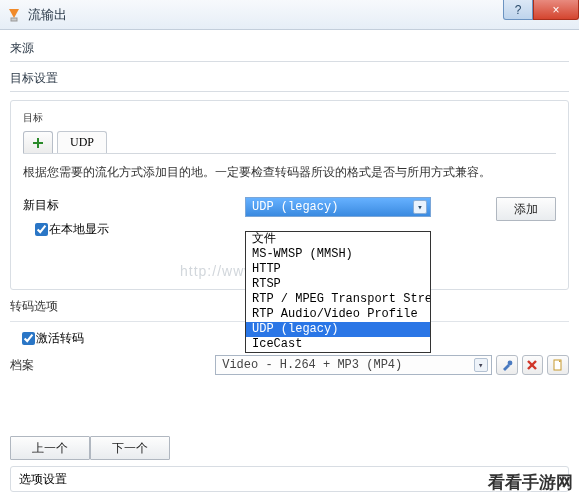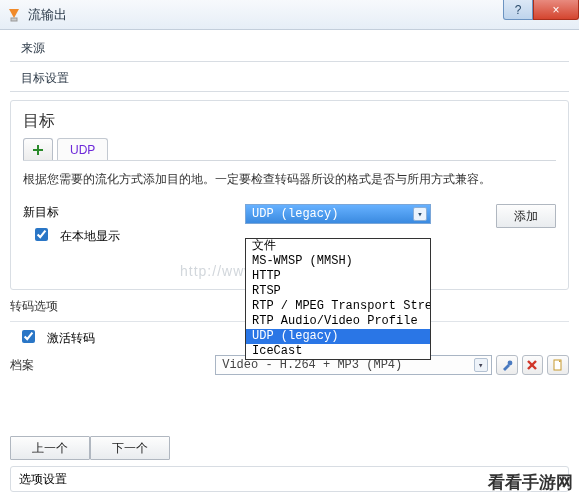--- a/index.html
+++ b/index.html
@@ -23,32 +23,32 @@
 }
 .titlebar .icon { width: 16px; height: 16px; margin-right: 6px; }
 .titlebar .title { color: #2b3a4a; font-size: 13px; }
 .win-btns { position: absolute; right: 0; top: 0; display: flex; }
 .win-btn { width: 30px; height: 20px; border: 1px solid #6b93c1; border-top: none; background: linear-gradient(#dce8f6,#bed4ec); display:flex; align-items:center; justify-content:center; font-size:12px; color:#2a4a6a; }
 .win-btn.help { border-radius: 0 0 0 3px; }
 .win-btn.close { width: 46px; background: linear-gradient(#e88a7e,#d4452f); color:#fff; border-color:#aa2f1c; border-radius: 0 0 3px 0; }
 .content {
   padding: 6px 10px 0 10px;
 }
-.section-label { color: #2d3a48; margin: 4px 0 4px 11px; }
+.section-label { color: #2d3a48; margin: 4px 0 4px 0; }
 .hr { border-top: 1px solid #d8dde3; margin-bottom: 8px; }
 .panel {
   border: 1px solid #d9dee4;
   border-radius: 3px;
   padding: 10px 12px 14px 12px;
   background: #fff;
   margin-bottom: 8px;
   position: relative;
 }
 .panel.dest { height: 190px; }
-.panel .head-lbl { font-size: 16px; color: #333; margin-bottom: 6px; }
+.panel .head-lbl { font-size: 10px; color: #333; margin-bottom: 6px; }
 .tabs {
   display: flex;
   border-bottom: 1px solid #d3d8de;
   margin-bottom: 10px;
 }
 .tab-add {
   width: 30px; height: 22px;
   border: 1px solid #b7bec8;
   border-bottom: none;
   border-radius: 3px 3px 0 0;
@@ -58,25 +58,26 @@
   color: #2a7a2a;
   font-weight: bold;
 }
 .tab {
   height: 22px; padding: 0 12px;
   border: 1px solid #c3c9d1;
   border-bottom: none;
   border-radius: 3px 3px 0 0;
   background: #fbfbfb;
   display:flex; align-items:center;
-  color:#6d28d9;
+  color:#000000;
+  font-family:Liberation Serif, serif;
 }
 .desc { color: #333; margin-bottom: 16px; }
 .row { display:flex; align-items:center; margin-bottom: 8px; }
-.cbx { display:flex; align-items:flex-start; gap:12px;padding-left:12px; }
+.cbx { display:flex; align-items:center; gap:1px;padding-left:12px; }
 .cbx input { accent-color: #2a76c6; }
 .select-wrap {
   position: relative;
   width: 218px;
 }
 .select-btn {
   width: 186px; height: 20px;
   border: 1px solid #7aa6d8;
   background: linear-gradient(#66b1ff,#3a8ae0);
   color: #fff;

